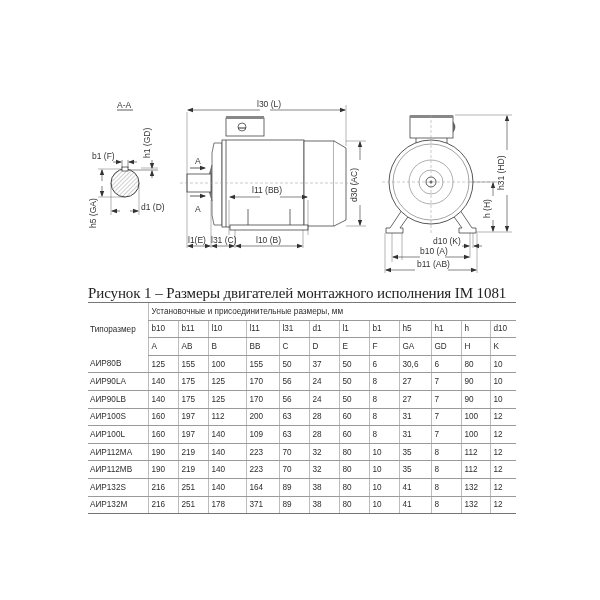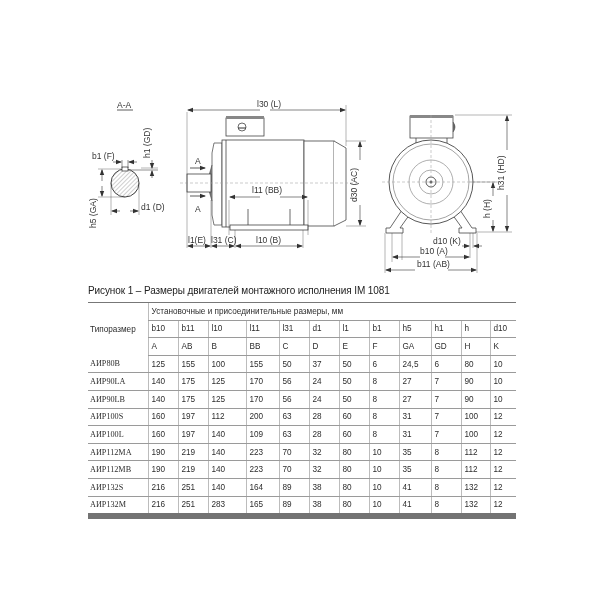--- a/index.html
+++ b/index.html
@@ -1,26 +1,26 @@
 <!DOCTYPE html>
 <html><head>
   <meta charset="utf-8">
   <style>
     html, body { margin: 0; padding: 0; background: #ffffff; }
     body { width: 600px; height: 600px; position: relative; overflow: hidden; font-family: "Liberation Sans", sans-serif; color: #2a2a2a; }
     .drawing { position: absolute; left: 0; top: 0; width: 600px; height: 285px; }
     .drawing svg { position: absolute; left: 0; top: 0; }
     .dim { font-family: "Liberation Sans", sans-serif; font-size: 8.5px; fill: #333; }
-    .caption { position: absolute; left: 88px; top: 285px; font-size: 10px; color: #222; white-space: nowrap; letter-spacing: -0.1px; }
+    .caption { position: absolute; left: 88px; top: 285px; font-size: 15px; color: #222; white-space: nowrap; letter-spacing: -0.1px; font-family: Liberation Serif, serif; }
     table.spec { position: absolute; left: 88px; top: 302px; border-collapse: collapse; font-size: 8.2px; color: #2d2d2d; width: 418px; table-layout: fixed; }
     table.spec td { height: 16.6px; padding: 0 0 0 3px; border-bottom: 1px solid #9a9a9a; border-left: 1px solid #bcbcbc; white-space: nowrap; overflow: hidden; vertical-align: middle; }
     table.spec tr.top td { border-top: 1px solid #777; }
-    table.spec td.type { border-left: none; padding-left: 2px; font-family: Liberation Serif, serif; }
+    table.spec td.type { border-left: none; padding-left: 2px; }
     table.spec td.typehead { border-left: none; border-bottom: none; padding-left: 2px; vertical-align: middle; }
-    table.spec tr.last td { border-bottom: 6px solid #737373; }
+    table.spec tr.last td { border-bottom: 1px solid #737373; }
   </style>
 </head>
 <body>
 
 <div class="drawing">
   <svg width="600" height="285" viewBox="0 0 600 285">
     <defs>
       <marker id="arr" markerWidth="6" markerHeight="6" refX="5" refY="3" orient="auto" markerUnits="userSpaceOnUse">
         <path d="M0,0.8 L6,3 L0,5.2 Z" fill="#333"></path>
       </marker>
@@ -230,21 +230,21 @@
       <tr>
         <td class="type">АИР80B</td>
         <td>125</td>
         <td>155</td>
         <td>100</td>
         <td>155</td>
         <td>50</td>
         <td>37</td>
         <td>50</td>
         <td>6</td>
-        <td>24,5</td>
+        <td>30,6</td>
         <td>6</td>
         <td>80</td>
         <td>10</td>
       </tr>
       <tr>
         <td class="type">АИР90LA</td>
         <td>140</td>
         <td>175</td>
         <td>125</td>
         <td>170</td>
@@ -344,22 +344,22 @@
         <td>10</td>
         <td>41</td>
         <td>8</td>
         <td>132</td>
         <td>12</td>
       </tr>
       <tr class="last">
         <td class="type">АИР132M</td>
         <td>216</td>
         <td>251</td>
-        <td>283</td>
-        <td>165</td>
+        <td>178</td>
+        <td>371</td>
         <td>89</td>
         <td>38</td>
         <td>80</td>
         <td>10</td>
         <td>41</td>
         <td>8</td>
         <td>132</td>
         <td>12</td>
       </tr>
     </tbody>

